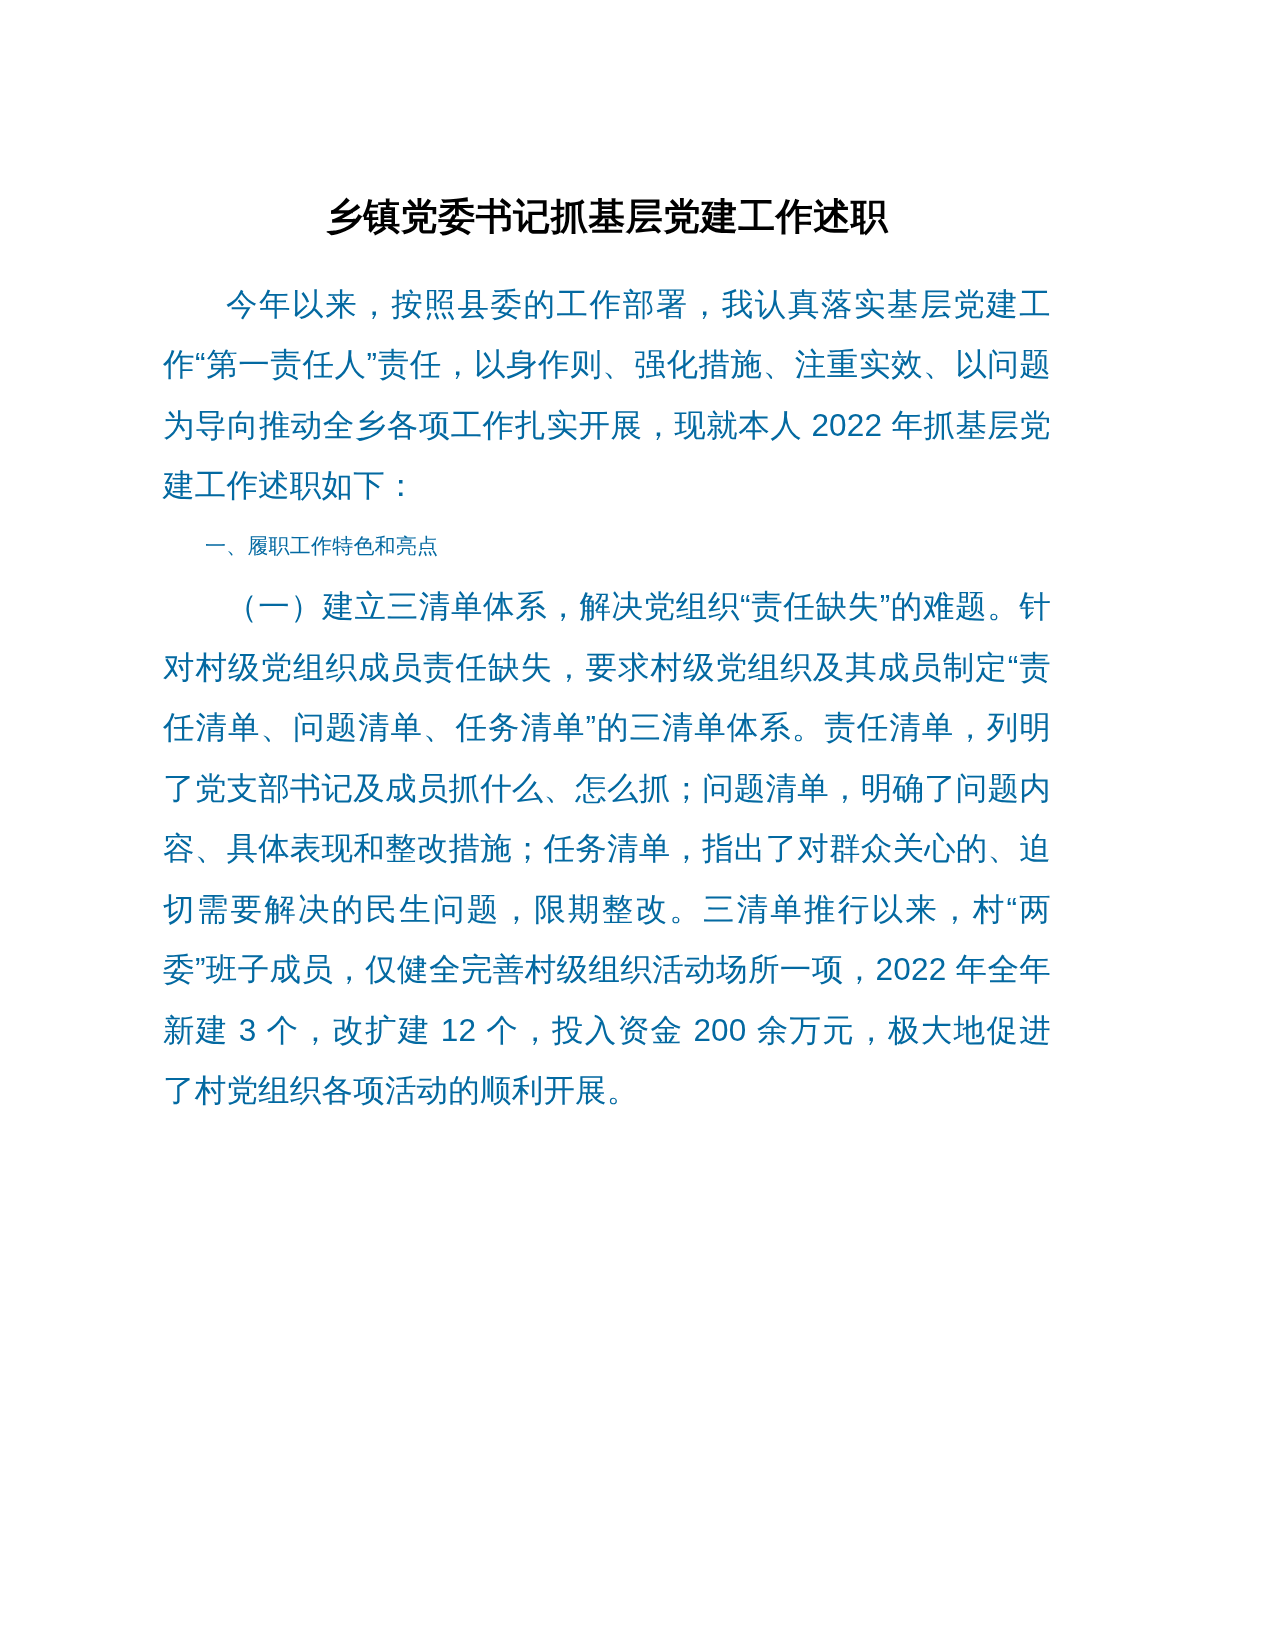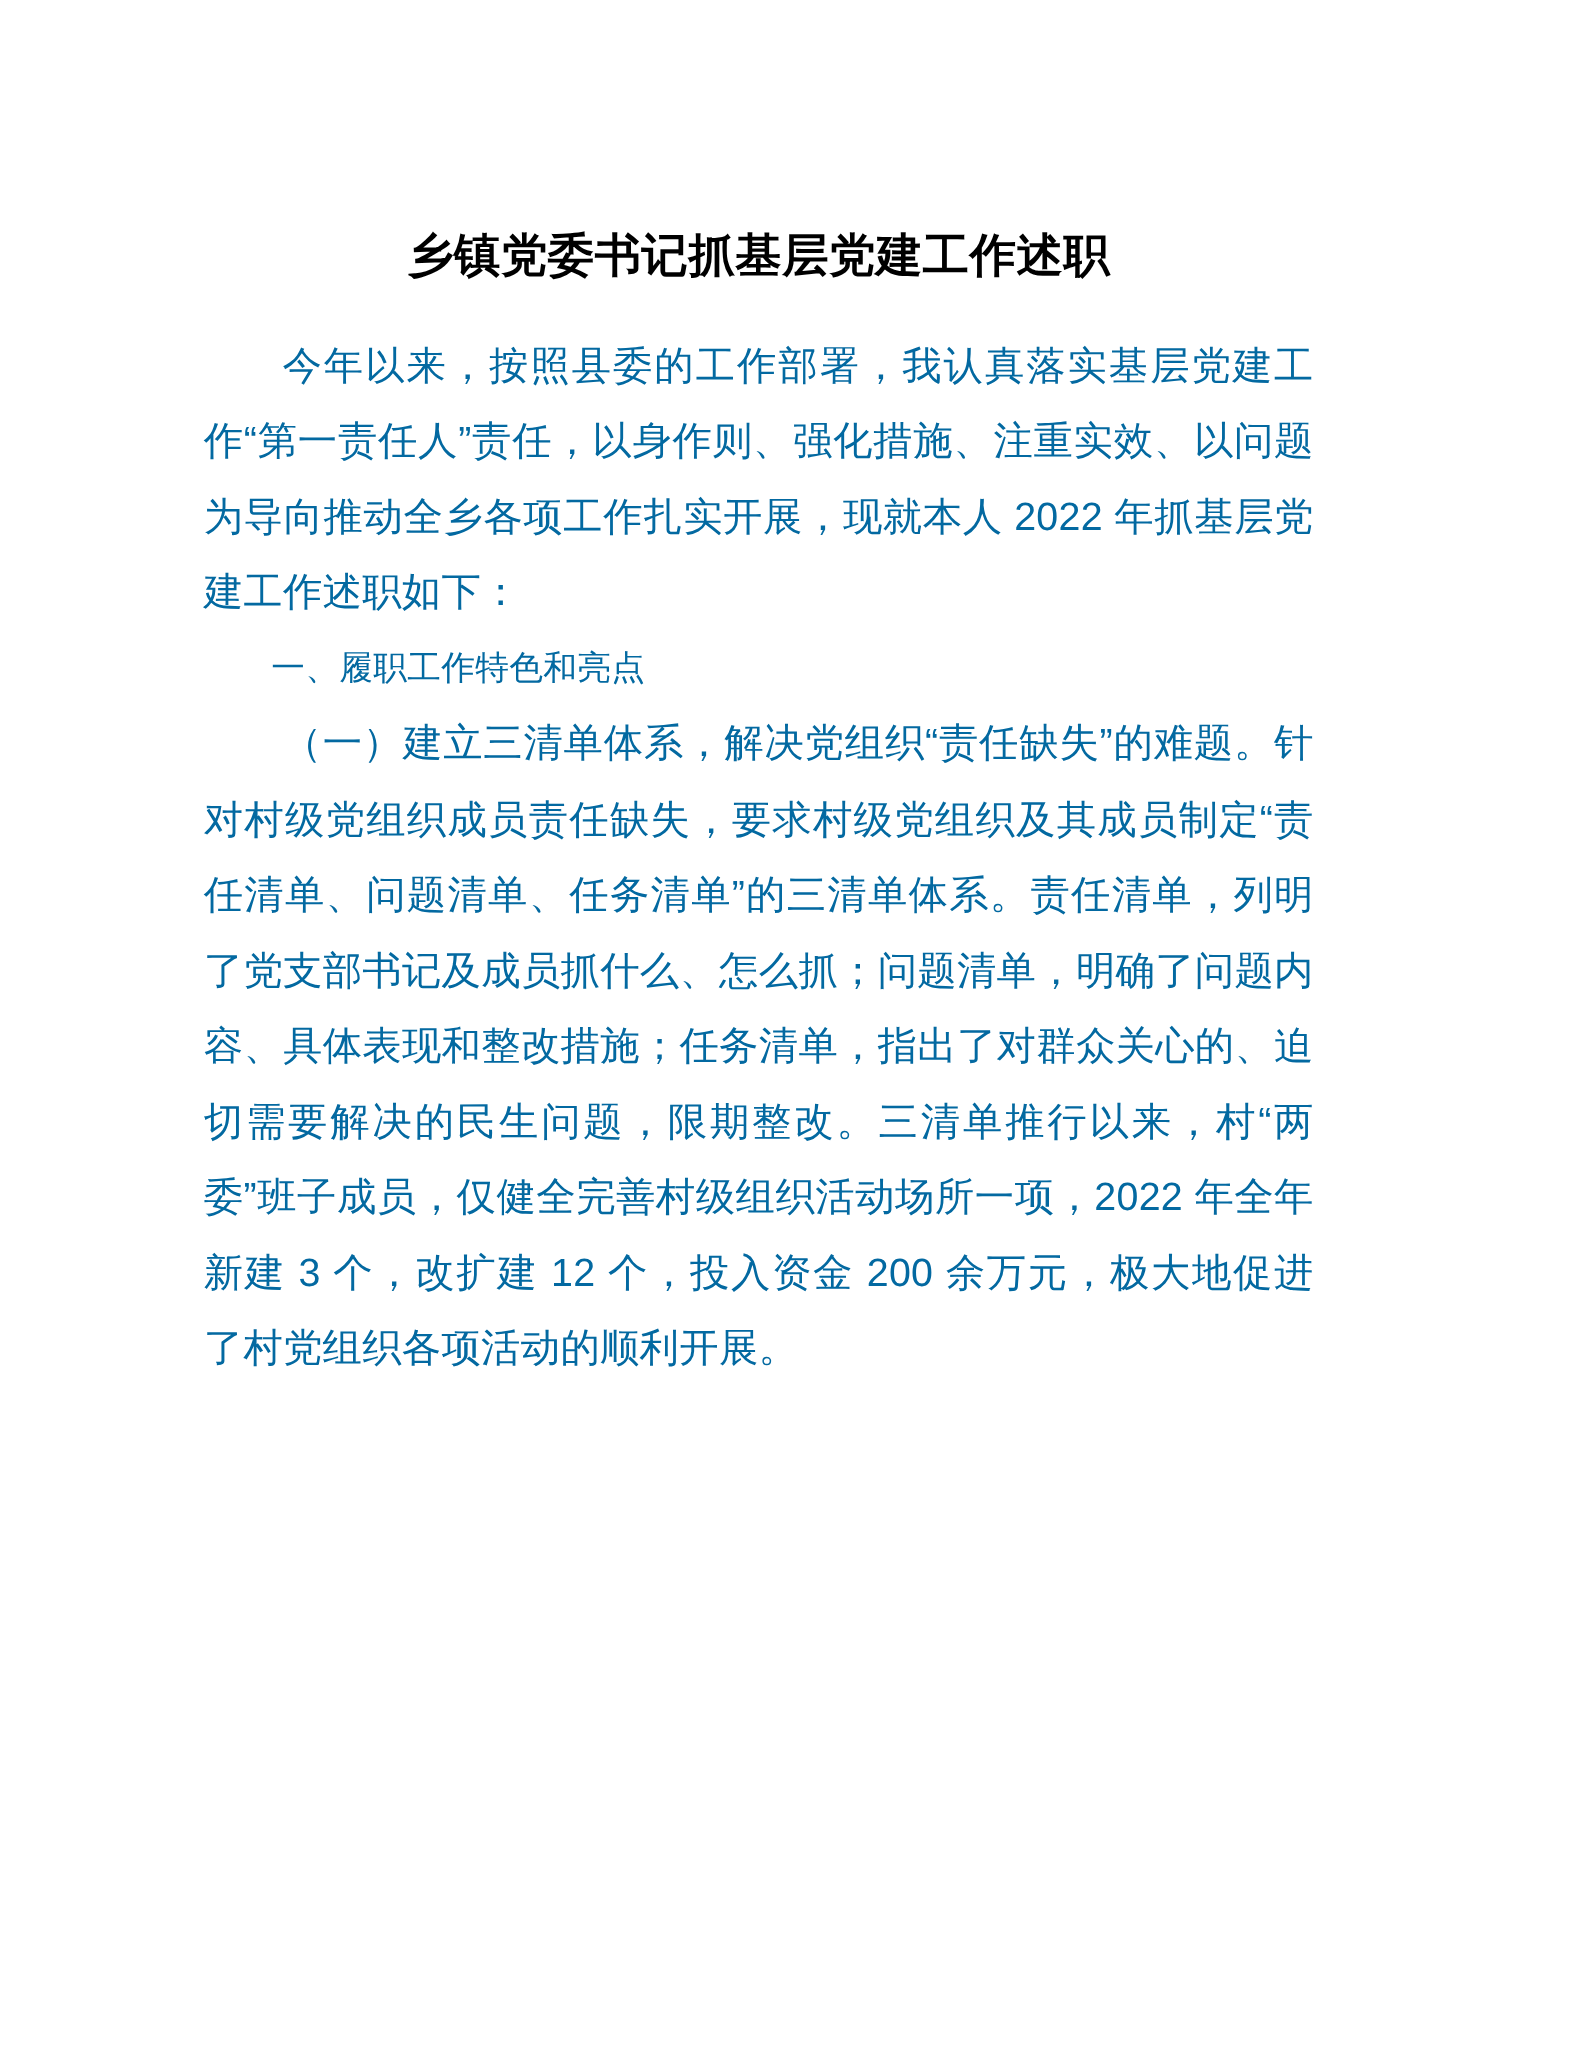--- a/index.html
+++ b/index.html
@@ -18,21 +18,21 @@
     position: relative;
     width: 1275px;
     height: 1650px;
     background: #ffffff;
     box-sizing: border-box;
     padding: 0;
   }
   .content {
     position: absolute;
     left: 163px;
-    top: 180px;
+    top: 192px;
     width: 888px;
   }
   .doc-title {
     font-size: 37px;
     font-weight: bold;
     text-align: center;
     letter-spacing: 0.5px;
     line-height: 1.35;
     margin: 0 0 14px 0;
     padding: 0;
@@ -47,21 +47,21 @@
     text-justify: inter-ideograph;
     text-indent: 2em;
     letter-spacing: 0.2px;
     color: #0369a1;
     font-weight: 400;
   }
   .para + .para {
     margin-top: 0px;
   }
   .heading-para {
-    font-size: 27px;
+    font-size: 21px;
     line-height: 60.5px;
     margin: 0;
     text-indent: 2em;
     letter-spacing: 0.2px;
     text-align: left;
   }
   .spacer-sm { height: 18px; }
 </style>
 </head>
 <body>

